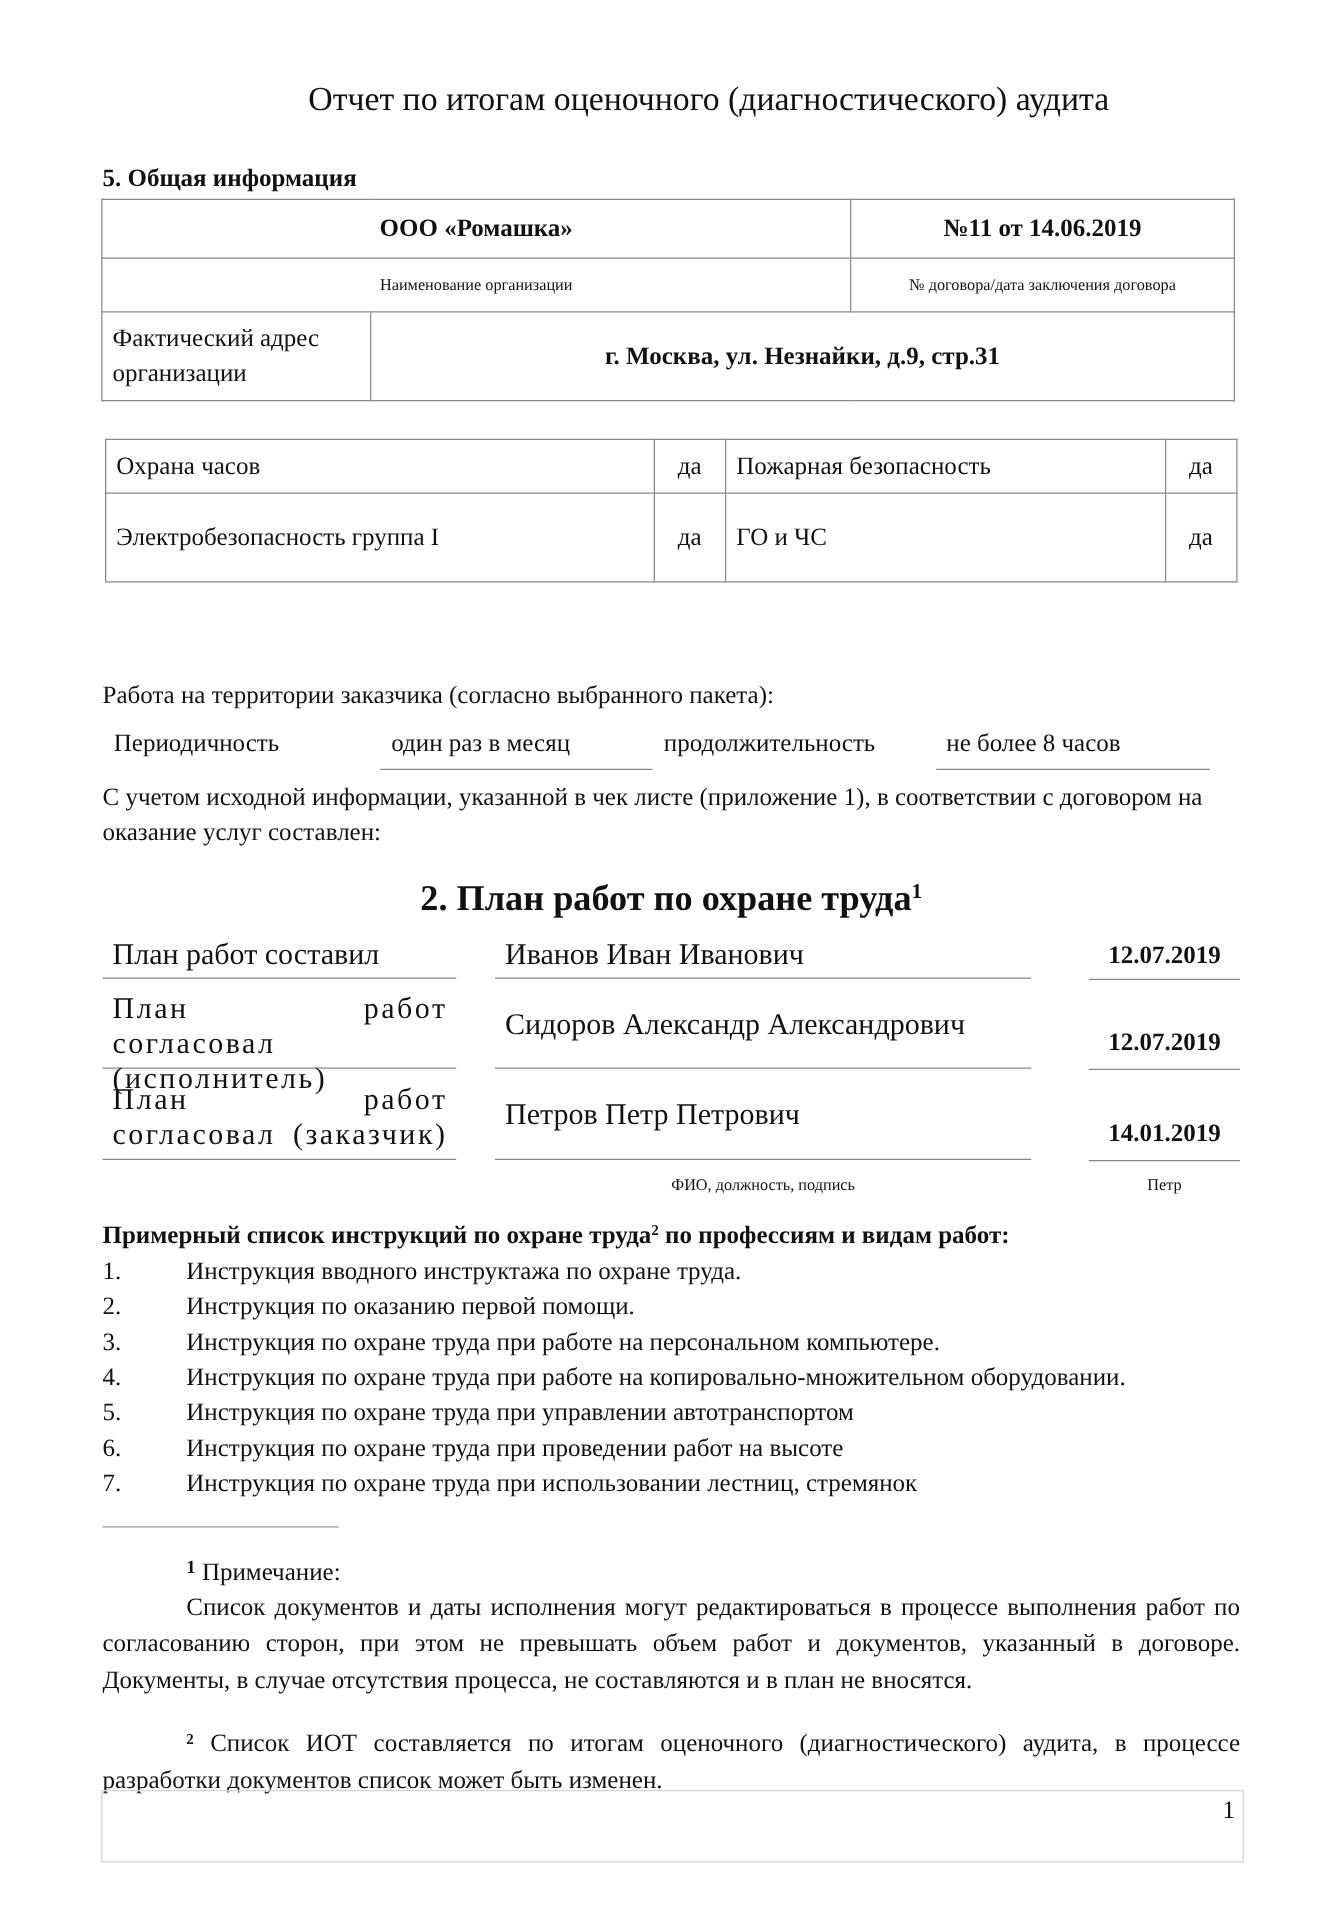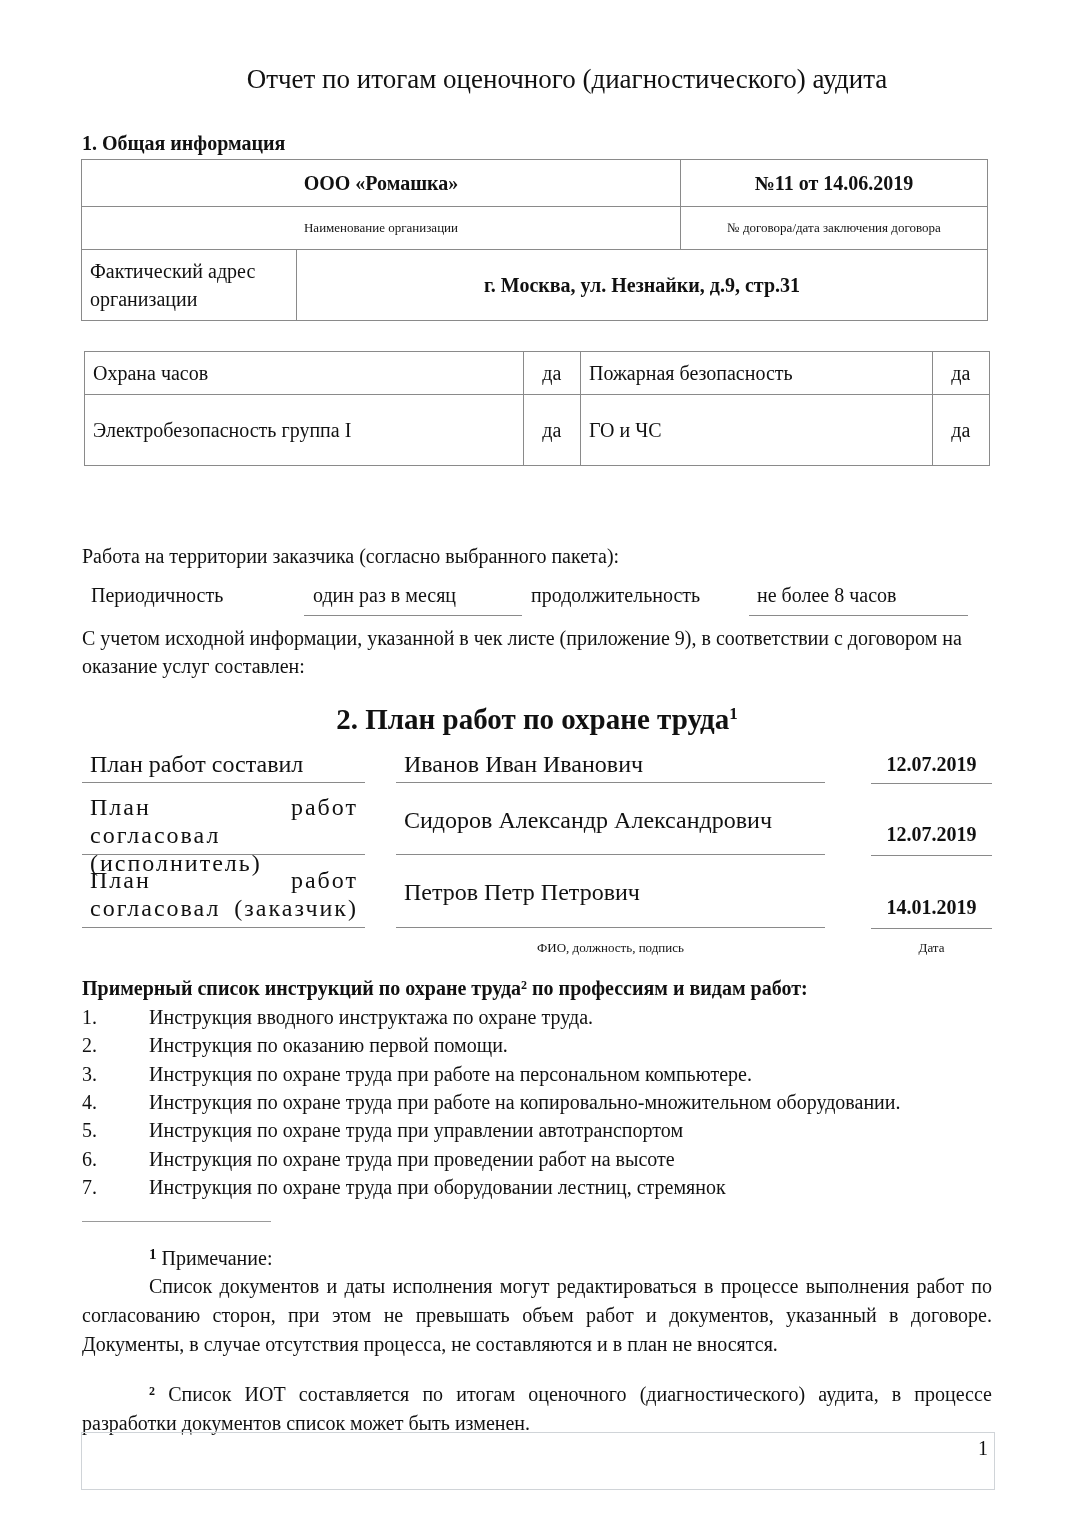--- a/index.html
+++ b/index.html
@@ -47,21 +47,21 @@
   .fn2 sup { font-size: 12px; }
   .justify { text-align: justify; }
 
   .pagebox { left: 81px; top: 1432px; width: 914px; height: 58px; border: 1px solid #d0d4d8; box-sizing: border-box; }
   .pagenum { right: 6px; top: 4px; font-size: 20px; }
 </style>
 </head>
 <body>
 
 <div class="abs title">Отчет по итогам оценочного (диагностического) аудита</div>
-<div class="abs sec1">1. Общая информация</div>
+<div class="abs sec1">5. Общая информация</div>
 
 <table class="abs t1">
   <tbody>
       <tr>
     <td colspan="2" class="org" style="width:601px">ООО «Ромашка»</td>
     <td class="org" style="width:304px">№11 от 14.06.2019</td>
   </tr>
   <tr>
     <td colspan="2" class="cap">Наименование организации</td>
     <td class="cap">№ договора/дата заключения договора</td>
@@ -89,48 +89,48 @@
   </tr>
 </tbody>
   </table>
 
 <div class="abs p" style="left:82px; top:545px;">Работа на территории заказчика (согласно выбранного пакета):</div>
 <div class="abs p" style="left:91px; top:584px;">Периодичность</div>
 <div class="abs p line" style="left:304px; top:584px; width:218px; height:32px; padding-left:9px; box-sizing:border-box;">один раз в месяц</div>
 <div class="abs p" style="left:531px; top:584px;">продолжительность</div>
 <div class="abs p line" style="left:749px; top:584px; width:219px; height:32px; padding-left:8px; box-sizing:border-box;">не более 8 часов</div>
 
-<div class="abs p" style="left:82px; top:624px; width:880px; line-height:28px;">С учетом исходной информации, указанной в чек листе (приложение 9), в соответствии с договором на оказание услуг составлен:</div>
+<div class="abs p" style="left:82px; top:624px; width:880px; line-height:28px;">С учетом исходной информации, указанной в чек листе (приложение 1), в соответствии с договором на оказание услуг составлен:</div>
 
 <div class="abs h2"><span>2. План работ по охране труда</span><sup>1</sup></div>
 
 <div class="abs sig-lbl line" style="left:82px; top:750px; width:283px; height:33px; padding-left:8px; box-sizing:border-box;">План работ составил</div>
 <div class="abs sig-lbl line" style="left:396px; top:750px; width:429px; height:33px; padding-left:8px; box-sizing:border-box;">Иванов Иван Иванович</div>
 <div class="abs date line" style="left:871px; top:750px; width:121px; height:33px; line-height:28px;">12.07.2019</div>
 
 <div class="abs sig-lbl line just" style="left:82px; top:793px; width:283px; height:62px; padding:0 7px 0 8px; box-sizing:border-box;">План работ согласовал (исполнитель)</div>
 <div class="abs sig-lbl line" style="left:396px; top:806px; width:429px; height:49px; padding-left:8px; box-sizing:border-box;">Сидоров Александр Александрович</div>
 <div class="abs date line" style="left:871px; top:820px; width:121px; height:35px; line-height:28px;">12.07.2019</div>
 
 <div class="abs sig-lbl line just" style="left:82px; top:866px; width:283px; height:62px; padding:0 7px 0 8px; box-sizing:border-box;">План работ согласовал (заказчик)</div>
 <div class="abs sig-lbl line" style="left:396px; top:878px; width:429px; height:50px; padding-left:8px; box-sizing:border-box;">Петров Петр Петрович</div>
 <div class="abs date line" style="left:871px; top:893px; width:121px; height:35px; line-height:28px;">14.01.2019</div>
 
 <div class="abs small" style="left:396px; width:429px; top:940px; text-align:center;">ФИО, должность, подпись</div>
-<div class="abs small" style="left:871px; width:121px; top:940px; text-align:center;">Дата</div>
+<div class="abs small" style="left:871px; width:121px; top:940px; text-align:center;">Петр</div>
 
 <div class="abs list-head"><span>Примерный список инструкций по охране труда</span><sup>2</sup><span> по профессиям и видам работ:</span></div>
 
 <div class="abs li" style="top:1006px;"><span class="n">1.</span><span>Инструкция вводного инструктажа по охране труда.</span></div>
 <div class="abs li" style="top:1034px;"><span class="n">2.</span><span>Инструкция по оказанию первой помощи.</span></div>
 <div class="abs li" style="top:1063px;"><span class="n">3.</span><span>Инструкция по охране труда при работе на персональном компьютере.</span></div>
 <div class="abs li" style="top:1091px;"><span class="n">4.</span><span>Инструкция по охране труда при работе на копировально-множительном оборудовании.</span></div>
 <div class="abs li" style="top:1119px;"><span class="n">5.</span><span>Инструкция по охране труда при управлении автотранспортом</span></div>
 <div class="abs li" style="top:1148px;"><span class="n">6.</span><span>Инструкция по охране труда при проведении работ на высоте</span></div>
-<div class="abs li" style="top:1176px;"><span class="n">7.</span><span>Инструкция по охране труда при оборудовании лестниц, стремянок</span></div>
+<div class="abs li" style="top:1176px;"><span class="n">7.</span><span>Инструкция по охране труда при использовании лестниц, стремянок</span></div>
 
 <div class="abs fn-rule"></div>
 
 <div class="abs fn" style="top:1240px; padding-left:67px; box-sizing:border-box;"><sup>1</sup><span> Примечание:</span></div>
 <div class="abs fn justify" style="top:1272px; text-indent:67px;">Список документов и даты исполнения могут редактироваться в процессе выполнения работ по согласованию сторон, при этом не превышать объем работ и документов, указанный в договоре. Документы, в случае отсутствия процесса, не составляются и в план не вносятся.</div>
 
 <div class="abs fn fn2 justify" style="top:1377px; text-indent:67px;"><sup>2</sup><span> Список ИОТ составляется по итогам оценочного (диагностического) аудита, в процессе разработки документов список может быть изменен.</span></div>
 
 <div class="abs pagebox">
   <div class="abs pagenum">1</div>

